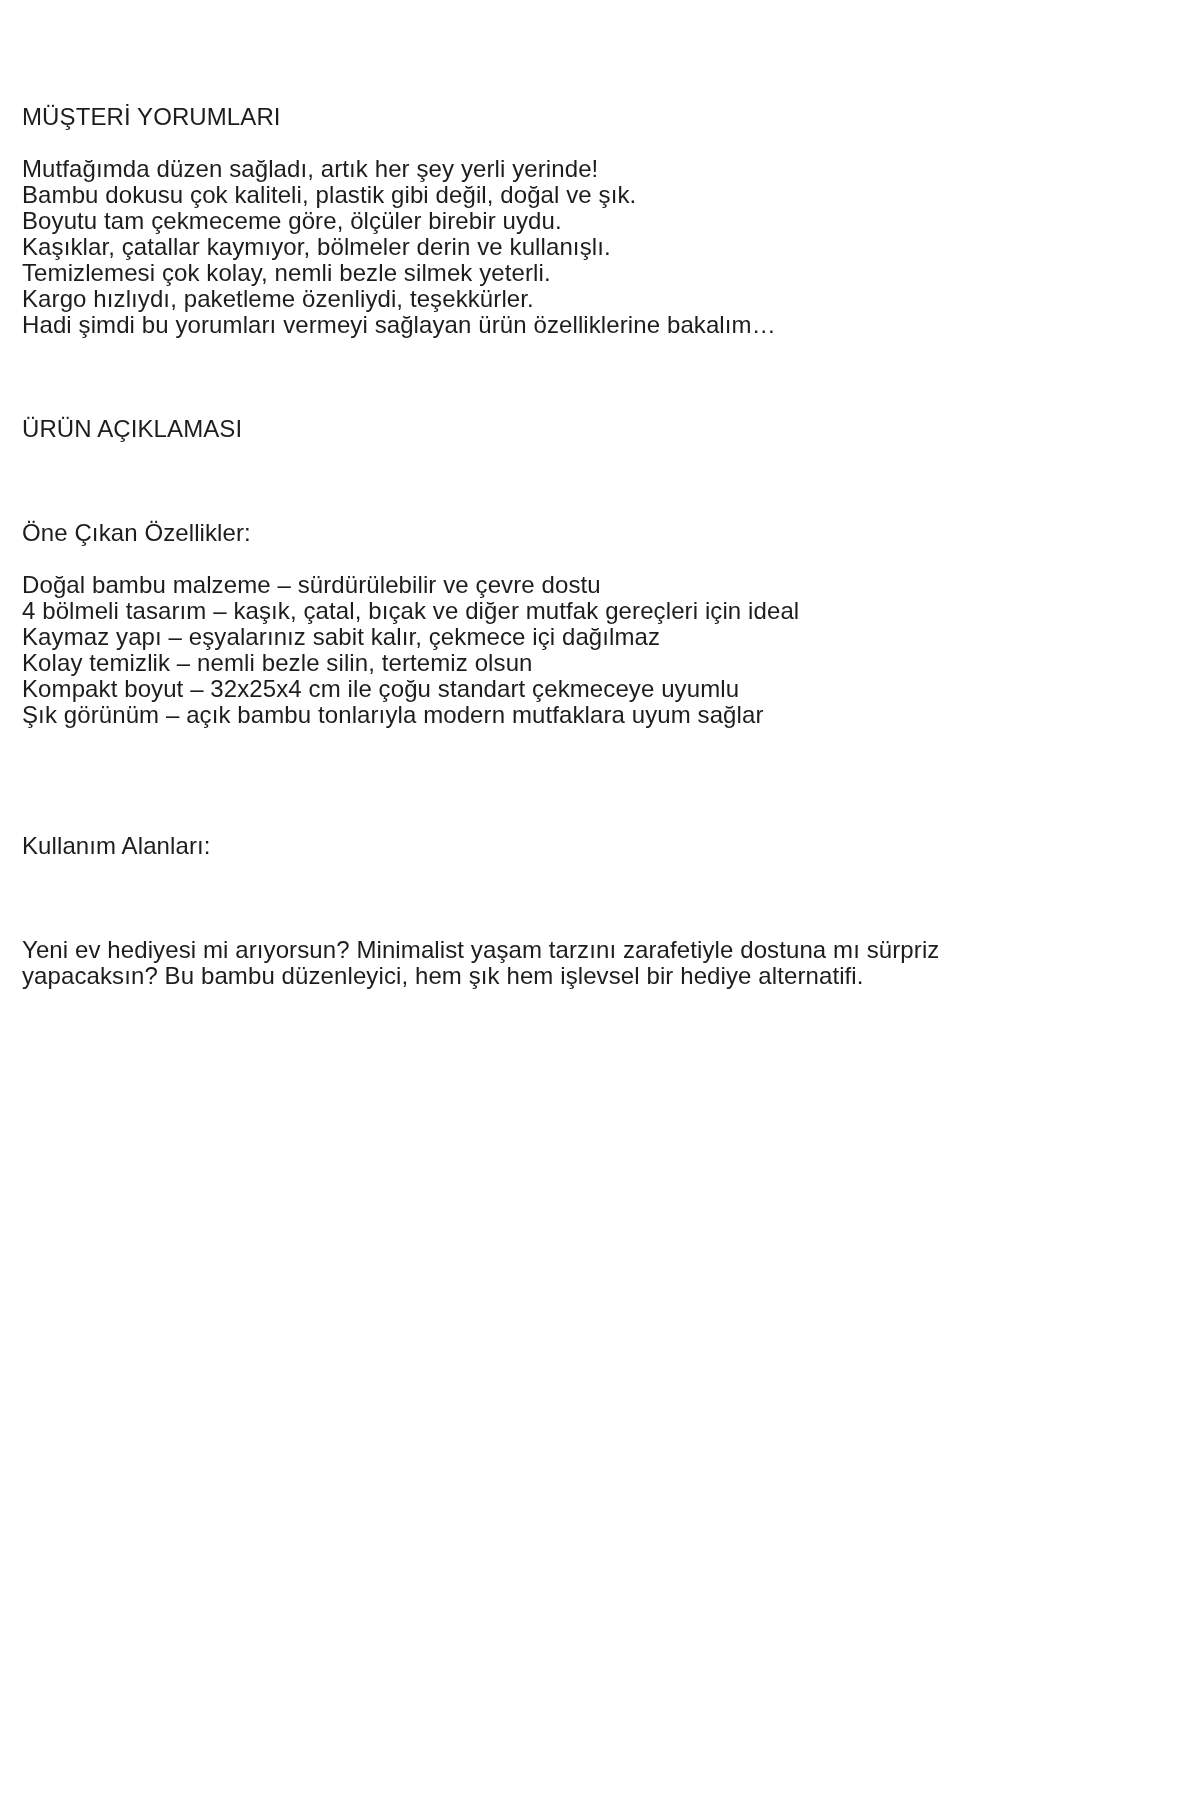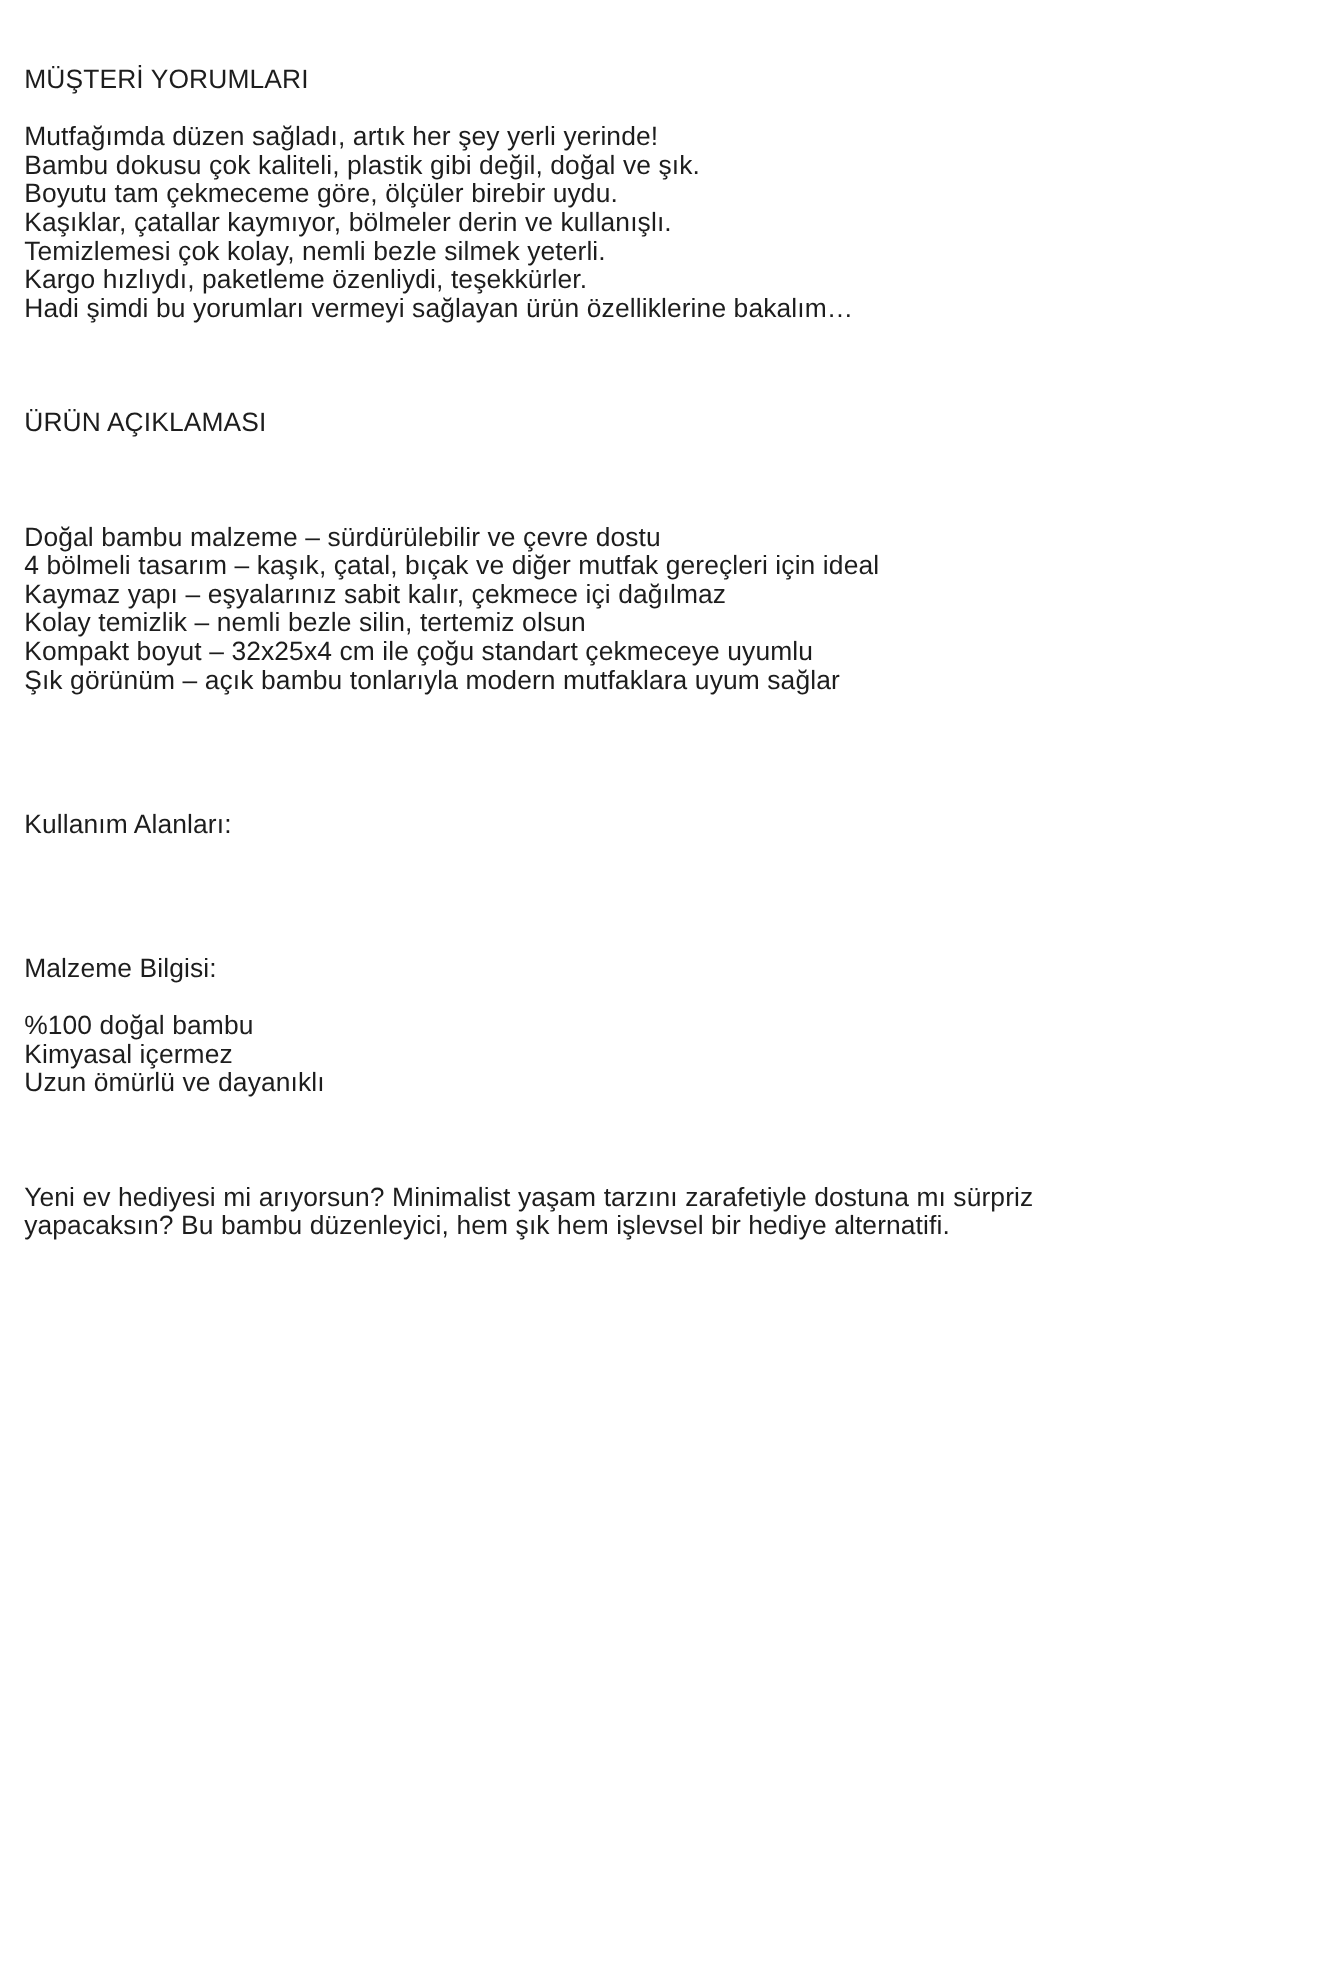--- a/index.html
+++ b/index.html
@@ -4,21 +4,21 @@
 <style>
   * { box-sizing: border-box; }
   html, body {
     margin: 0;
     padding: 0;
     background: #ffffff;
   }
   .doc {
     width: 1200px;
     height: 1800px;
-    padding: 34px 28px 0 22px;
+    padding: 78px 28px 0 22px;
     font-family: "Liberation Sans", "DejaVu Sans", sans-serif;
     font-size: 24px;
     line-height: 26px;
     letter-spacing: 0.1px;
     color: #1d1d1d;
     overflow: hidden;
   }
   .block {
     white-space: pre-line;
   }
@@ -40,38 +40,33 @@
 Kargo hızlıydı, paketleme özenliydi, teşekkürler.
 Hadi şimdi bu yorumları vermeyi sağlayan ürün özelliklerine bakalım…</div>
   </section>
 
   <section class="block g1">
     <div>ÜRÜN AÇIKLAMASI</div>
   </section>
 
 
   <section class="block g1">
+    <div>Öne Çıkan Özellikler:</div>
     <div>Doğal bambu malzeme – sürdürülebilir ve çevre dostu
 4 bölmeli tasarım – kaşık, çatal, bıçak ve diğer mutfak gereçleri için ideal
 Kaymaz yapı – eşyalarınız sabit kalır, çekmece içi dağılmaz
 Kolay temizlik – nemli bezle silin, tertemiz olsun
 Kompakt boyut – 32x25x4 cm ile çoğu standart çekmeceye uyumlu
 Şık görünüm – açık bambu tonlarıyla modern mutfaklara uyum sağlar</div>
   </section>
 
   <section class="block g2">
     <div>Kullanım Alanları:</div>
   </section>
 
-  <section class="block g2">
-    <div>Malzeme Bilgisi:</div>
-    <div>%100 doğal bambu
-Kimyasal içermez
-Uzun ömürlü ve dayanıklı</div>
-  </section>
 
 
 
   <section class="block g1">
     <div>Yeni ev hediyesi mi arıyorsun? Minimalist yaşam tarzını zarafetiyle dostuna mı sürpriz
 yapacaksın? Bu bambu düzenleyici, hem şık hem işlevsel bir hediye alternatifi.</div>
   </section>
 
   <section class="block g1">
     

